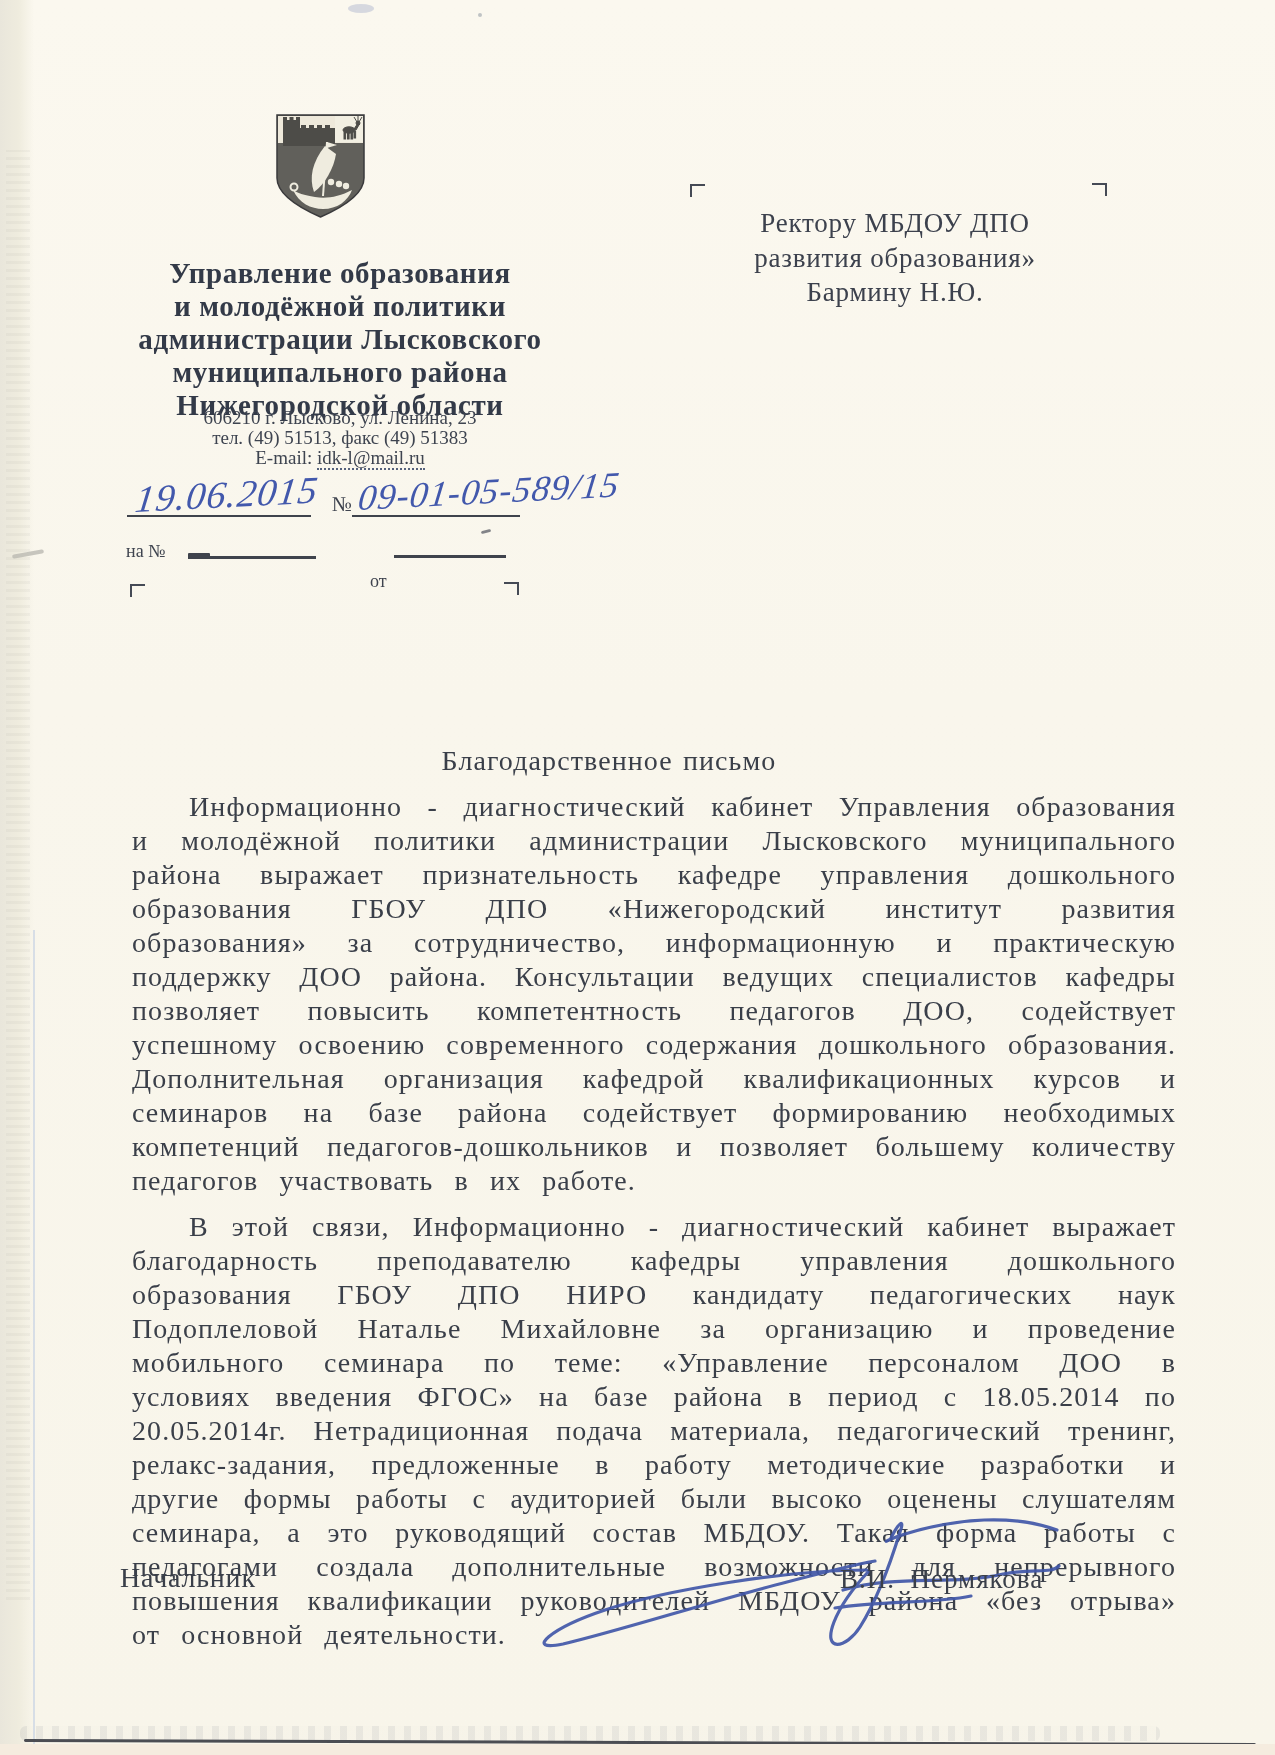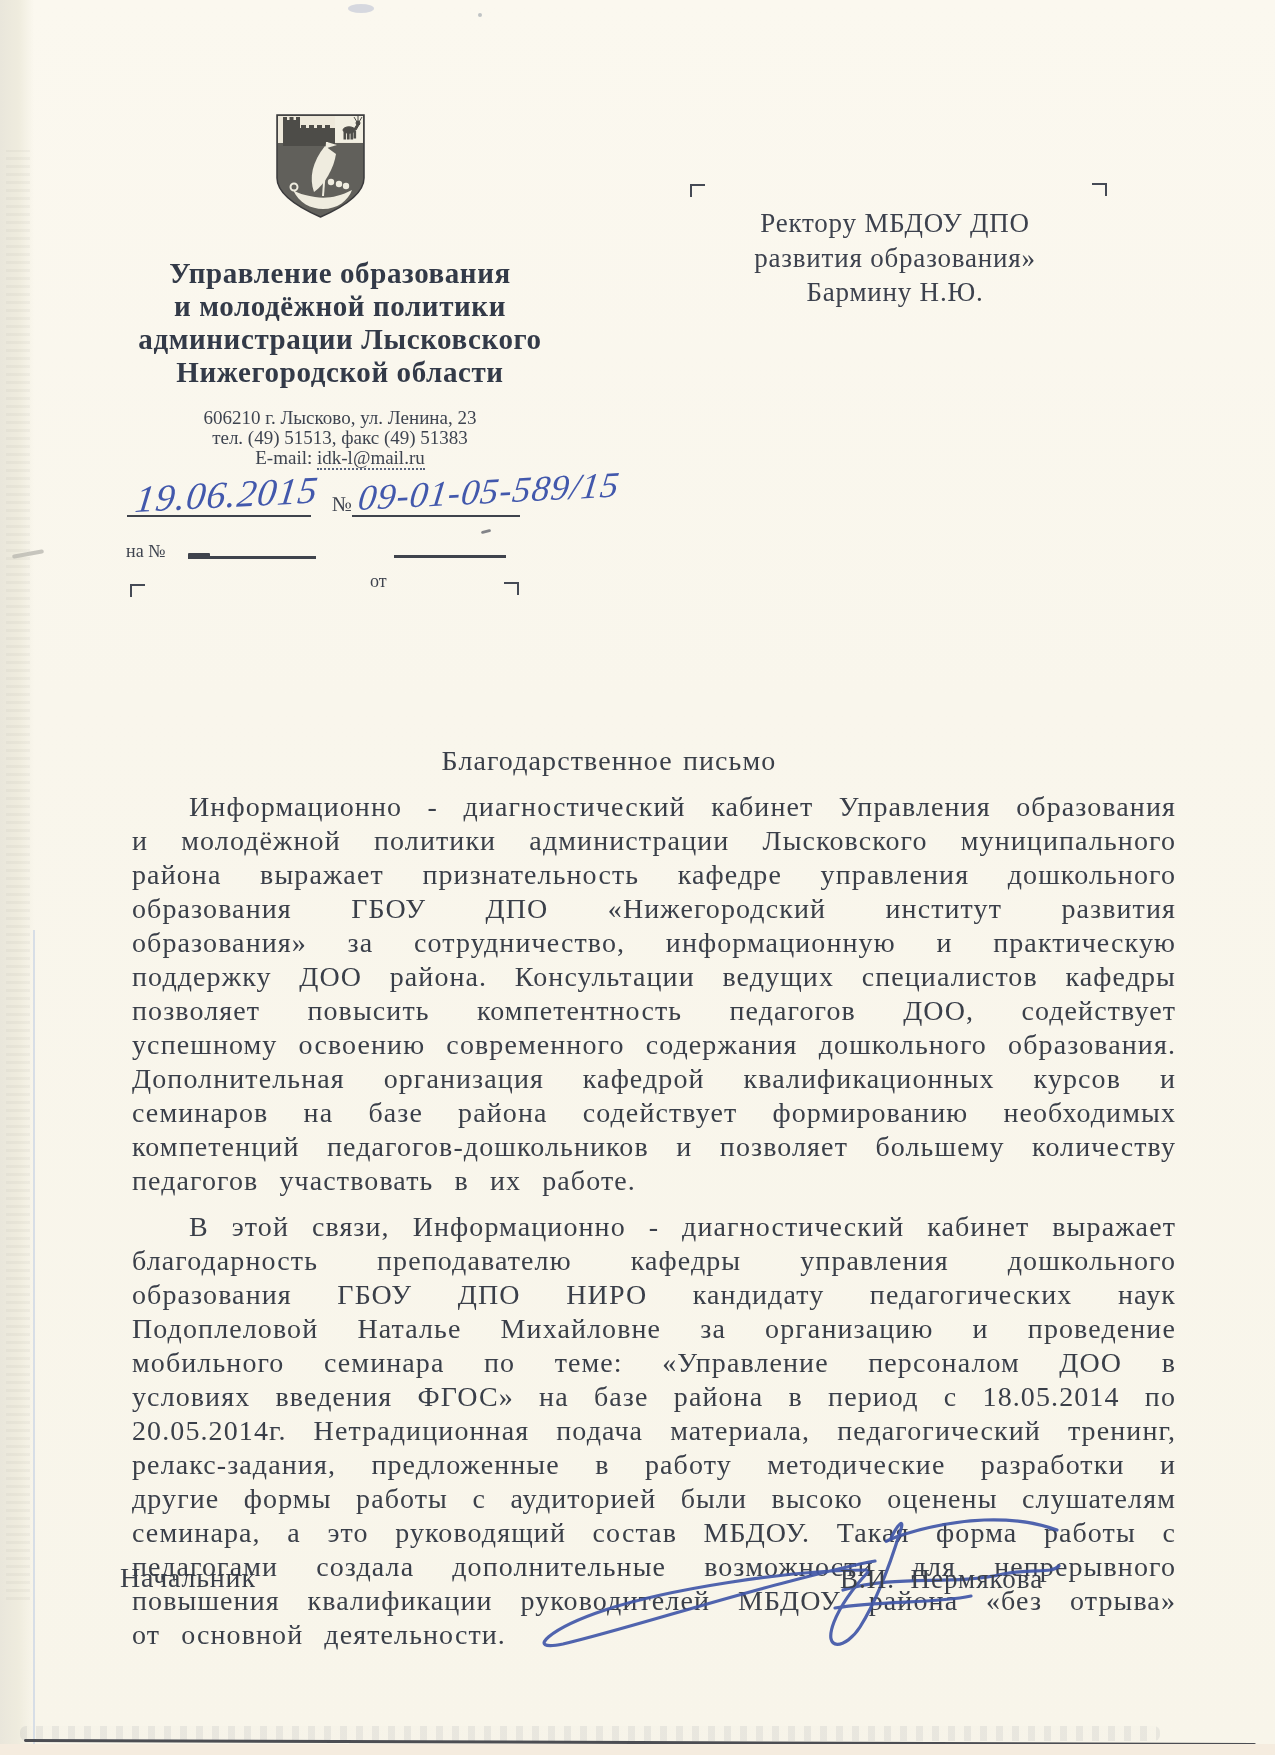--- a/index.html
+++ b/index.html
@@ -108,20 +108,21 @@
     <circle cx="66" cy="72" r="3.2" fill="#efecdf"></circle>
     <circle cx="73" cy="74" r="3.2" fill="#efecdf"></circle>
     <path d="M20,78 C26,91 38,97 50,97 C64,97 75,89 79,78 C66,85 53,87 42,85 C31,83 24,81 20,78 Z" fill="#efecdf"></path>
     <circle cx="21" cy="75" r="3.5" fill="none" stroke="#efecdf" stroke-width="2"></circle>
   </svg>
 
   <div class="abs org-name">
     <div>Управление образования</div>
     <div>и молодёжной политики</div>
     <div>администрации Лысковского</div>
+    <div>муниципального района</div>
     <div>Нижегородской области</div>
   </div>
 
   <div class="abs contact">
     <div>606210 г. Лысково, ул. Ленина, 23</div>
     <div>тел. (49) 51513, факс (49) 51383</div>
     <div><span>E-mail: </span><span class="email-addr">idk-l@mail.ru</span></div>
   </div>
 
   <div class="abs handwriting hw-date">19.06.2015</div>

